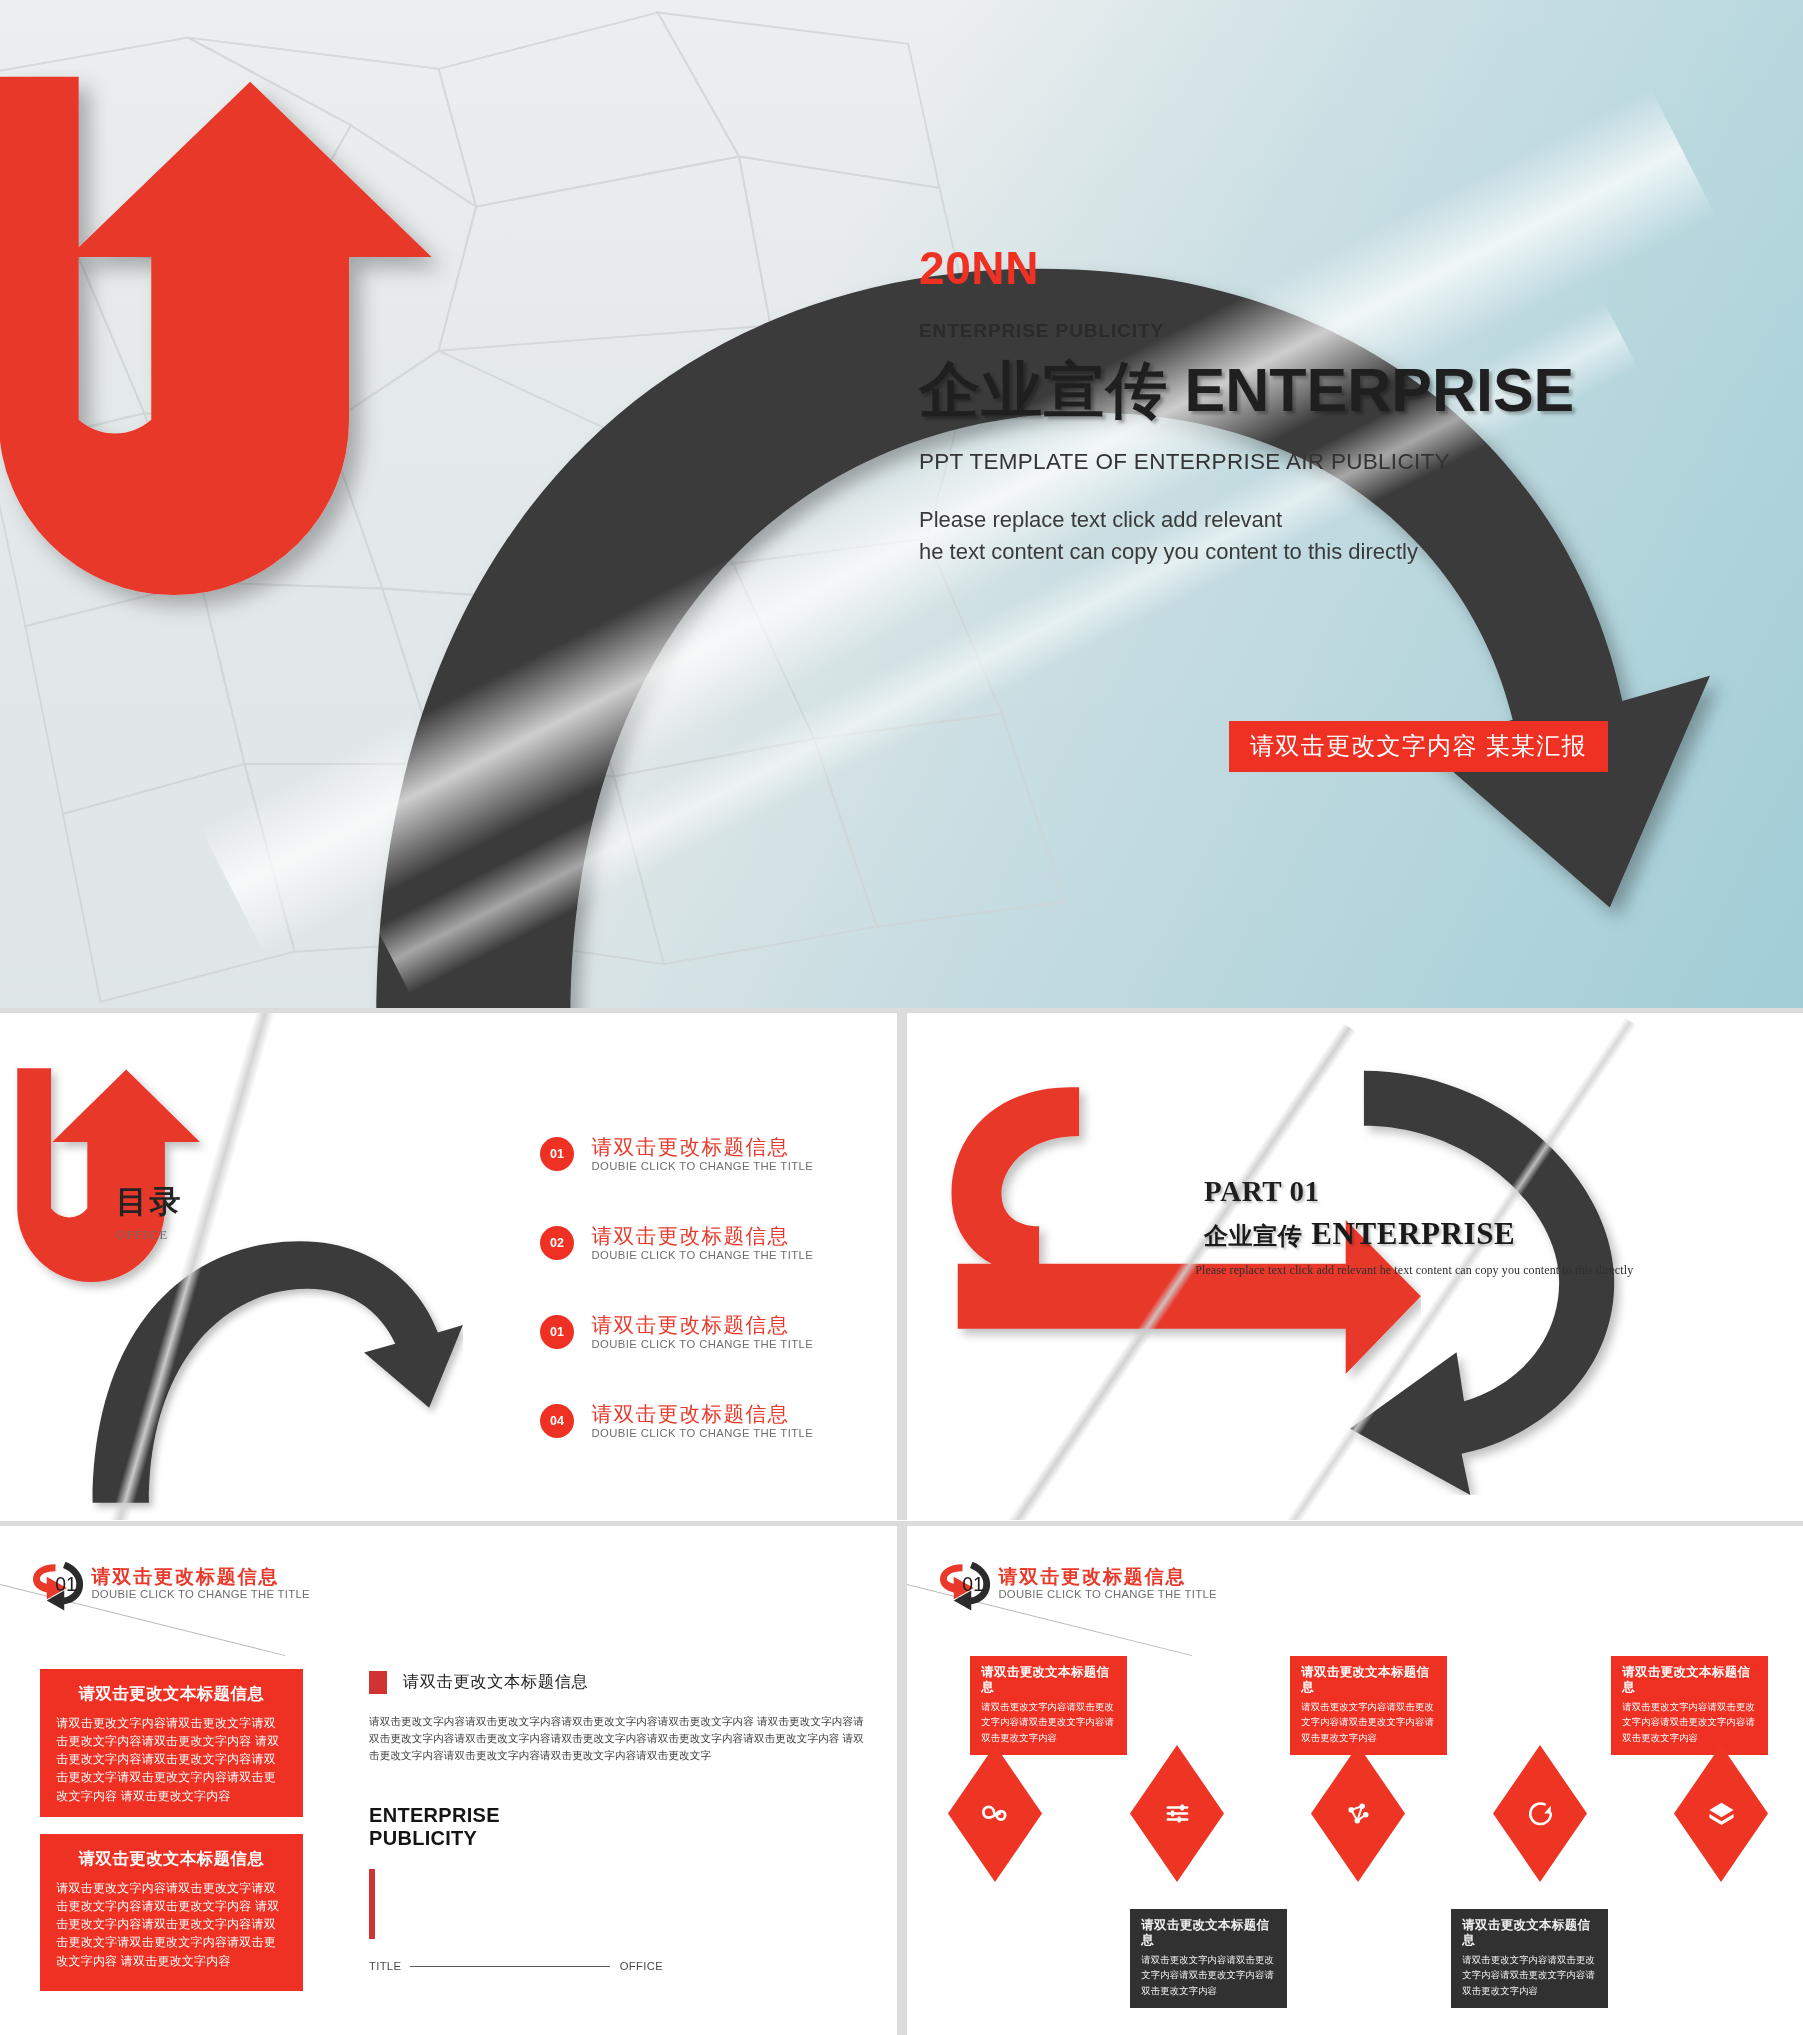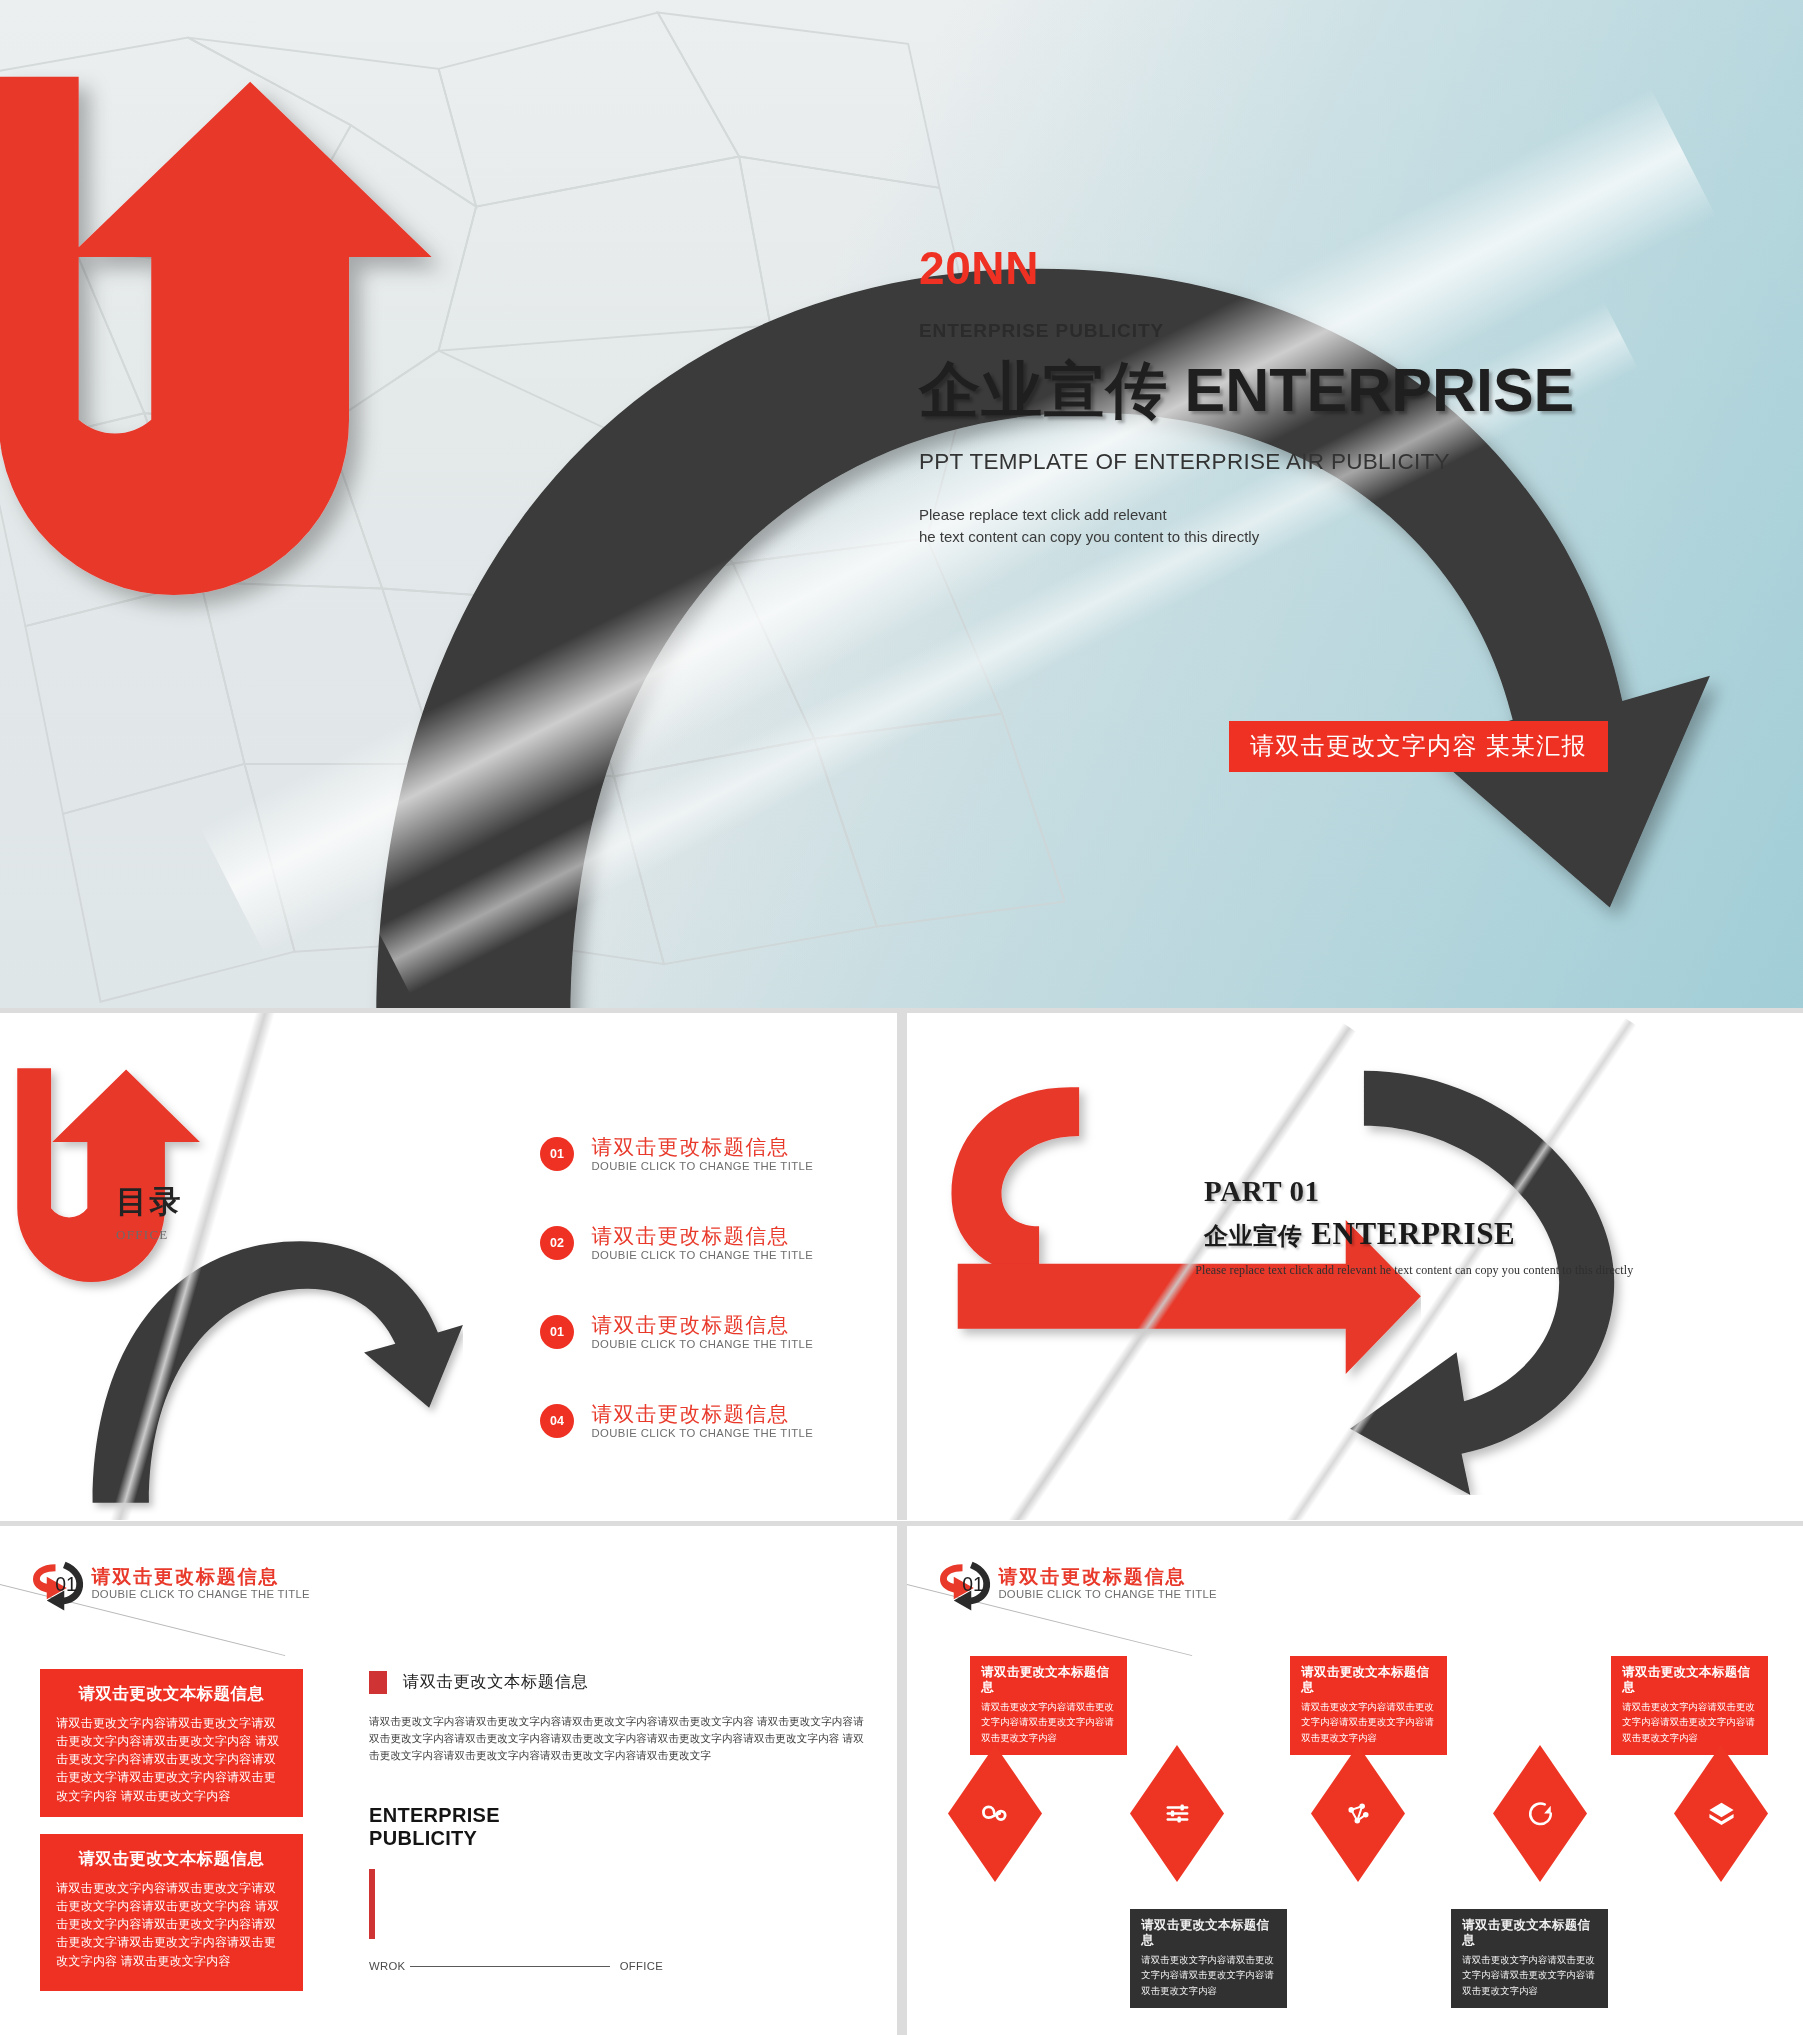--- a/index.html
+++ b/index.html
@@ -50,21 +50,21 @@
     margin-top:15px; font-size:61px; font-weight:700; color:#1f1f1f;
     letter-spacing:0px; line-height:1.1; white-space:nowrap;
     text-shadow:3.1px 3.1px 3.1px rgba(0,0,0,.28);
   }
   .cover-title .cn { letter-spacing:1.3px; }
   .cover-title .en { margin-left:16.3px; }
   .cover-sub {
     margin-top:25px; font-size:22.5px; color:#333; letter-spacing:0.3px; white-space:nowrap;
   }
   .cover-desc {
-    margin-top:29px; font-size:15px; color:#3a3a3a; line-height:1.45;
+    margin-top:29px; font-size:22px; color:#3a3a3a; line-height:1.45;
   }
   .cover-banner {
     position:absolute; left:1229px; top:721px;
     background:#ef3124; color:#fff; font-size:24px; font-weight:400;
     padding:8.8px 21px 10px 21px; letter-spacing:1.3px; white-space:nowrap;
   }
 
   
   #slide-toc { left:0; top:1013px; width:897px; height:507px; }
   .toc-label { position:absolute; left:116px; top:1184px - 1013px; }
@@ -405,21 +405,21 @@
       <div class="c1-swatch"></div>
       <div class="c1-head-title">请双击更改文本标题信息</div>
     </div>
     <div class="c1-para">请双击更改文字内容请双击更改文字内容请双击更改文字内容请双击更改文字内容 请双击更改文字内容请双击更改文字内容请双击更改文字内容请双击更改文字内容请双击更改文字内容请双击更改文字内容 请双击更改文字内容请双击更改文字内容请双击更改文字内容请双击更改文字</div>
     <div class="c1-big">
       <div>ENTERPRISE</div>
       <div>PUBLICITY</div>
     </div>
     <div class="c1-bar"></div>
     <div class="c1-footer">
-      <div class="c1-wrok">WROK</div>
+      <div class="c1-wrok">TITLE</div>
       <div class="c1-rule"></div>
       <div class="c1-office">OFFICE</div>
     </div>
   </div>
 </section>
 
 <div class="gap-v" style="left:897px;top:1526px;height:510px;"></div>
 
 <section class="slide" id="slide-c2">
   <div class="slash-line"></div>

